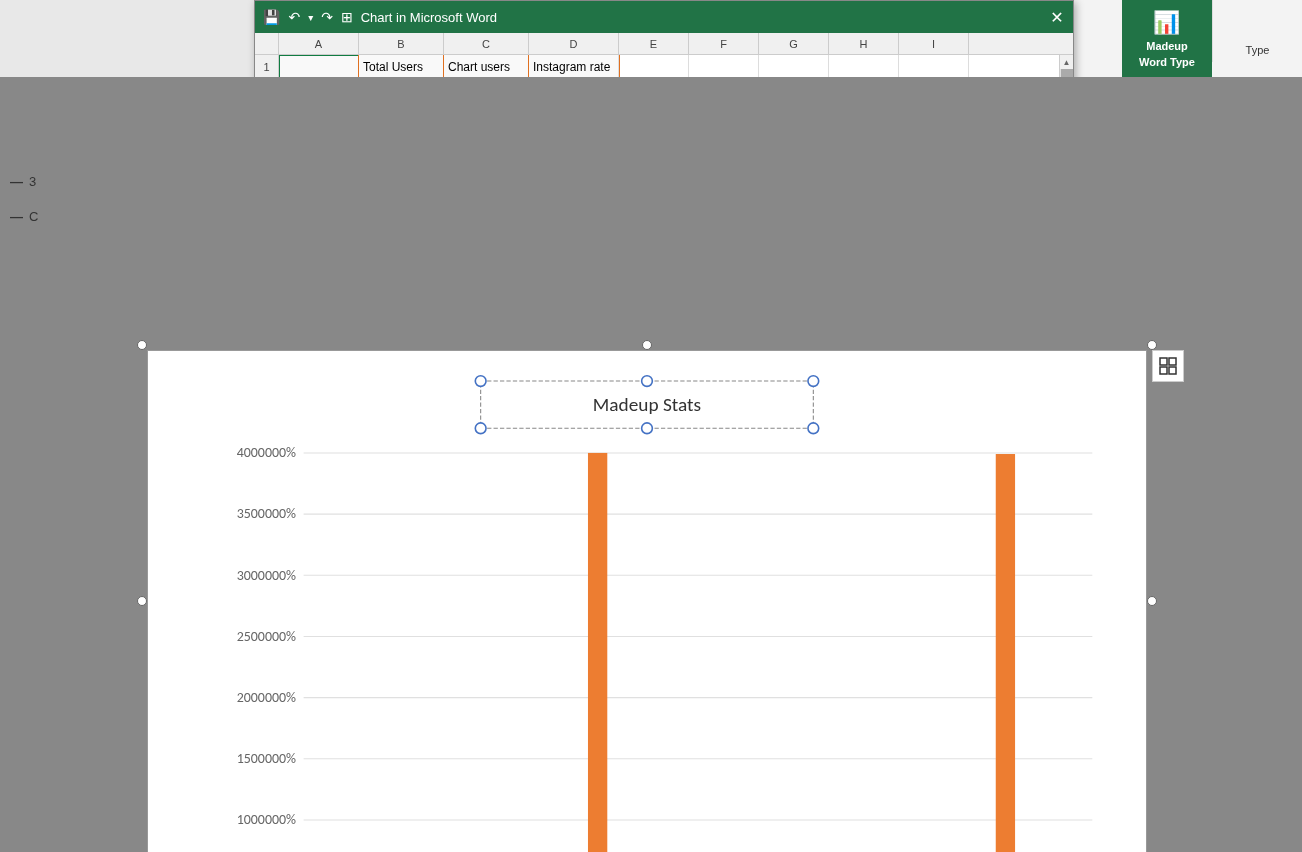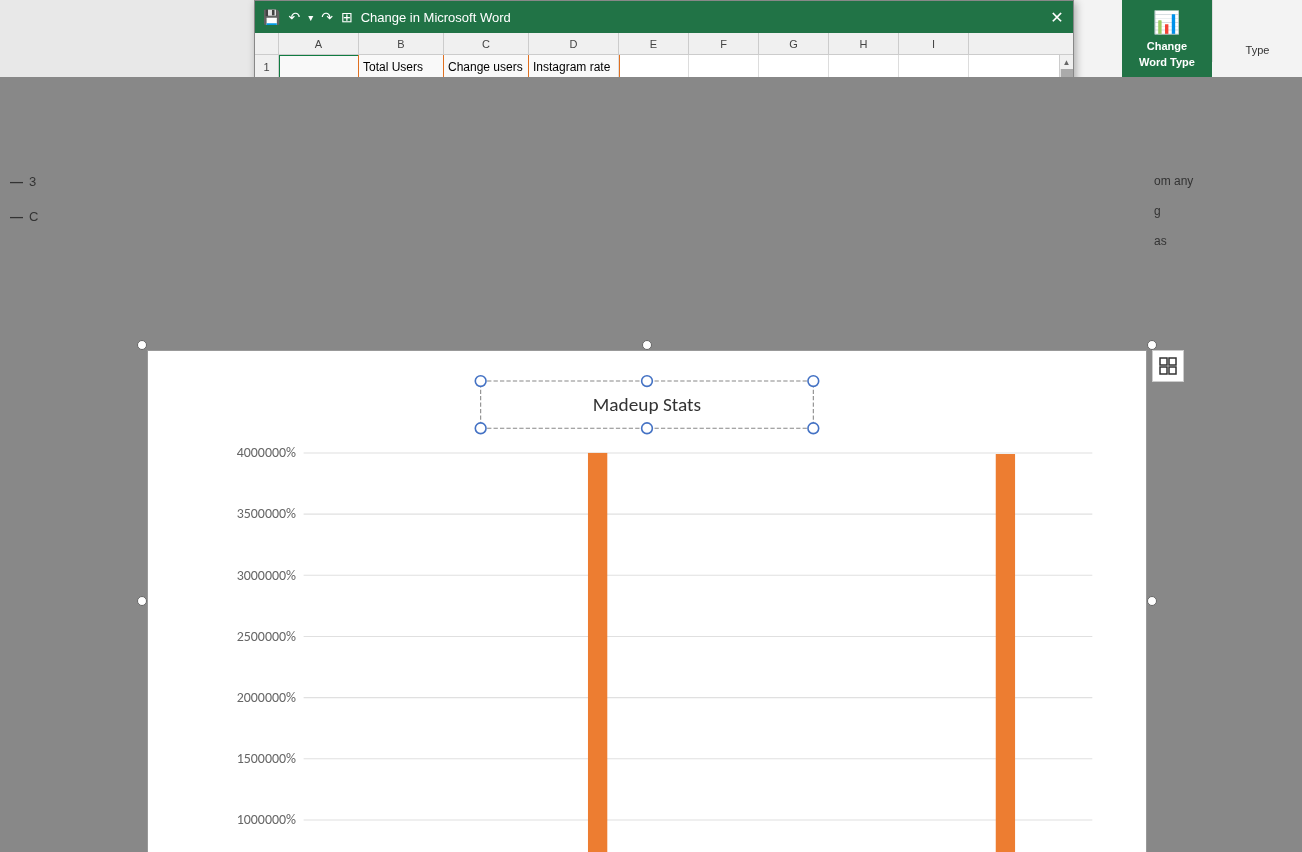--- a/index.html
+++ b/index.html
@@ -449,38 +449,38 @@
     <div class="chart-icon-box">
       <svg viewBox="0 0 36 36">
         <rect x="2" y="10" width="12" height="5" fill="#4472C4"></rect>
         <rect x="2" y="17" width="20" height="5" fill="#ED7D31"></rect>
         <rect x="2" y="24" width="15" height="5" fill="#A5A5A5"></rect>
       </svg>
     </div>
   </div>
   <div class="change-chart-type-btn">
     <span class="big-icon">📊</span>
-    <span>Change</span>
+    <span>Madeup</span>
     <span>Word Type</span>
   </div>
   <div class="type-label-section">
     <span>Type</span>
   </div>
 </div>
 
 <div class="spreadsheet-window">
 
   <div class="spreadsheet-titlebar">
     <div class="titlebar-left">
       <span style="font-size:14px;">💾</span>
       <span style="font-size:14px;">↶</span>
       <span style="font-size:10px;">▾</span>
       <span style="font-size:14px;">↷</span>
       <span style="font-size:14px;">⊞</span>
-      <span class="titlebar-title">Change in Microsoft Word</span>
+      <span class="titlebar-title">Chart in Microsoft Word</span>
     </div>
     <div class="titlebar-controls">
       <span class="titlebar-btn close-btn">✕</span>
     </div>
   </div>
 
   <div class="spreadsheet-content">
     <div class="grid-container">
 
       <div class="row-headers">
@@ -505,21 +505,21 @@
           <div class="col-header col-G">G</div>
           <div class="col-header col-H">H</div>
           <div class="col-header col-I">I</div>
         </div>
 
         <div class="grid-rows">
 
           <div class="grid-row">
             <div class="grid-cell col-A header-cell selected"></div>
             <div class="grid-cell col-B header-cell data-border">Total Users</div>
-            <div class="grid-cell col-C header-cell data-border">Change users</div>
+            <div class="grid-cell col-C header-cell data-border">Chart users</div>
             <div class="grid-cell col-D header-cell data-border">Instagram rate</div>
             <div class="grid-cell col-E"></div>
             <div class="grid-cell col-F"></div>
             <div class="grid-cell col-G"></div>
             <div class="grid-cell col-H"></div>
             <div class="grid-cell col-I"></div>
           </div>
 
           <div class="grid-row">
             <div class="grid-cell col-A data-border">Facebook</div>
@@ -606,25 +606,20 @@
     <div class="bullet-item">
       <span class="bullet-dash">—</span>
       <span>3</span>
     </div>
     <div class="bullet-item">
       <span class="bullet-dash">—</span>
       <span>C</span>
     </div>
   </div>
 
-  <div class="doc-text-right">
-    <div style="margin-bottom: 16px;">om any</div>
-    <div style="margin-bottom: 16px;">g</div>
-    <div>as</div>
-  </div>
 
   <div class="chart-container">
 
     <div class="chart-selection-handles">
       <div class="handle tl"></div>
       <div class="handle tc"></div>
       <div class="handle tr"></div>
       <div class="handle ml"></div>
       <div class="handle mr"></div>
 

